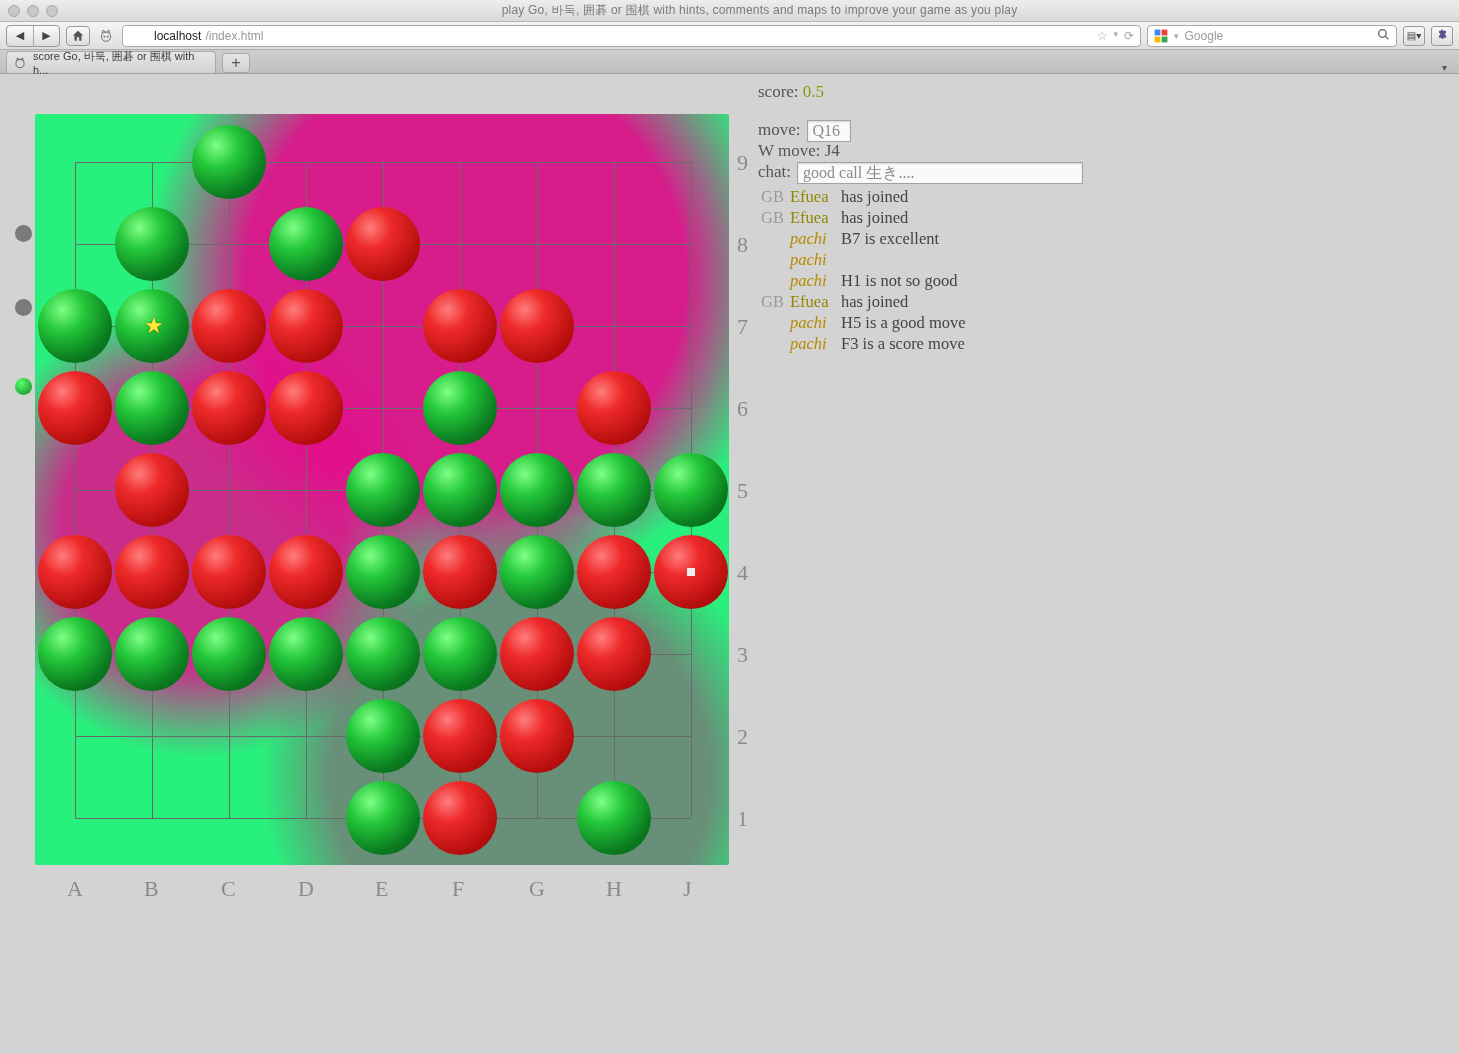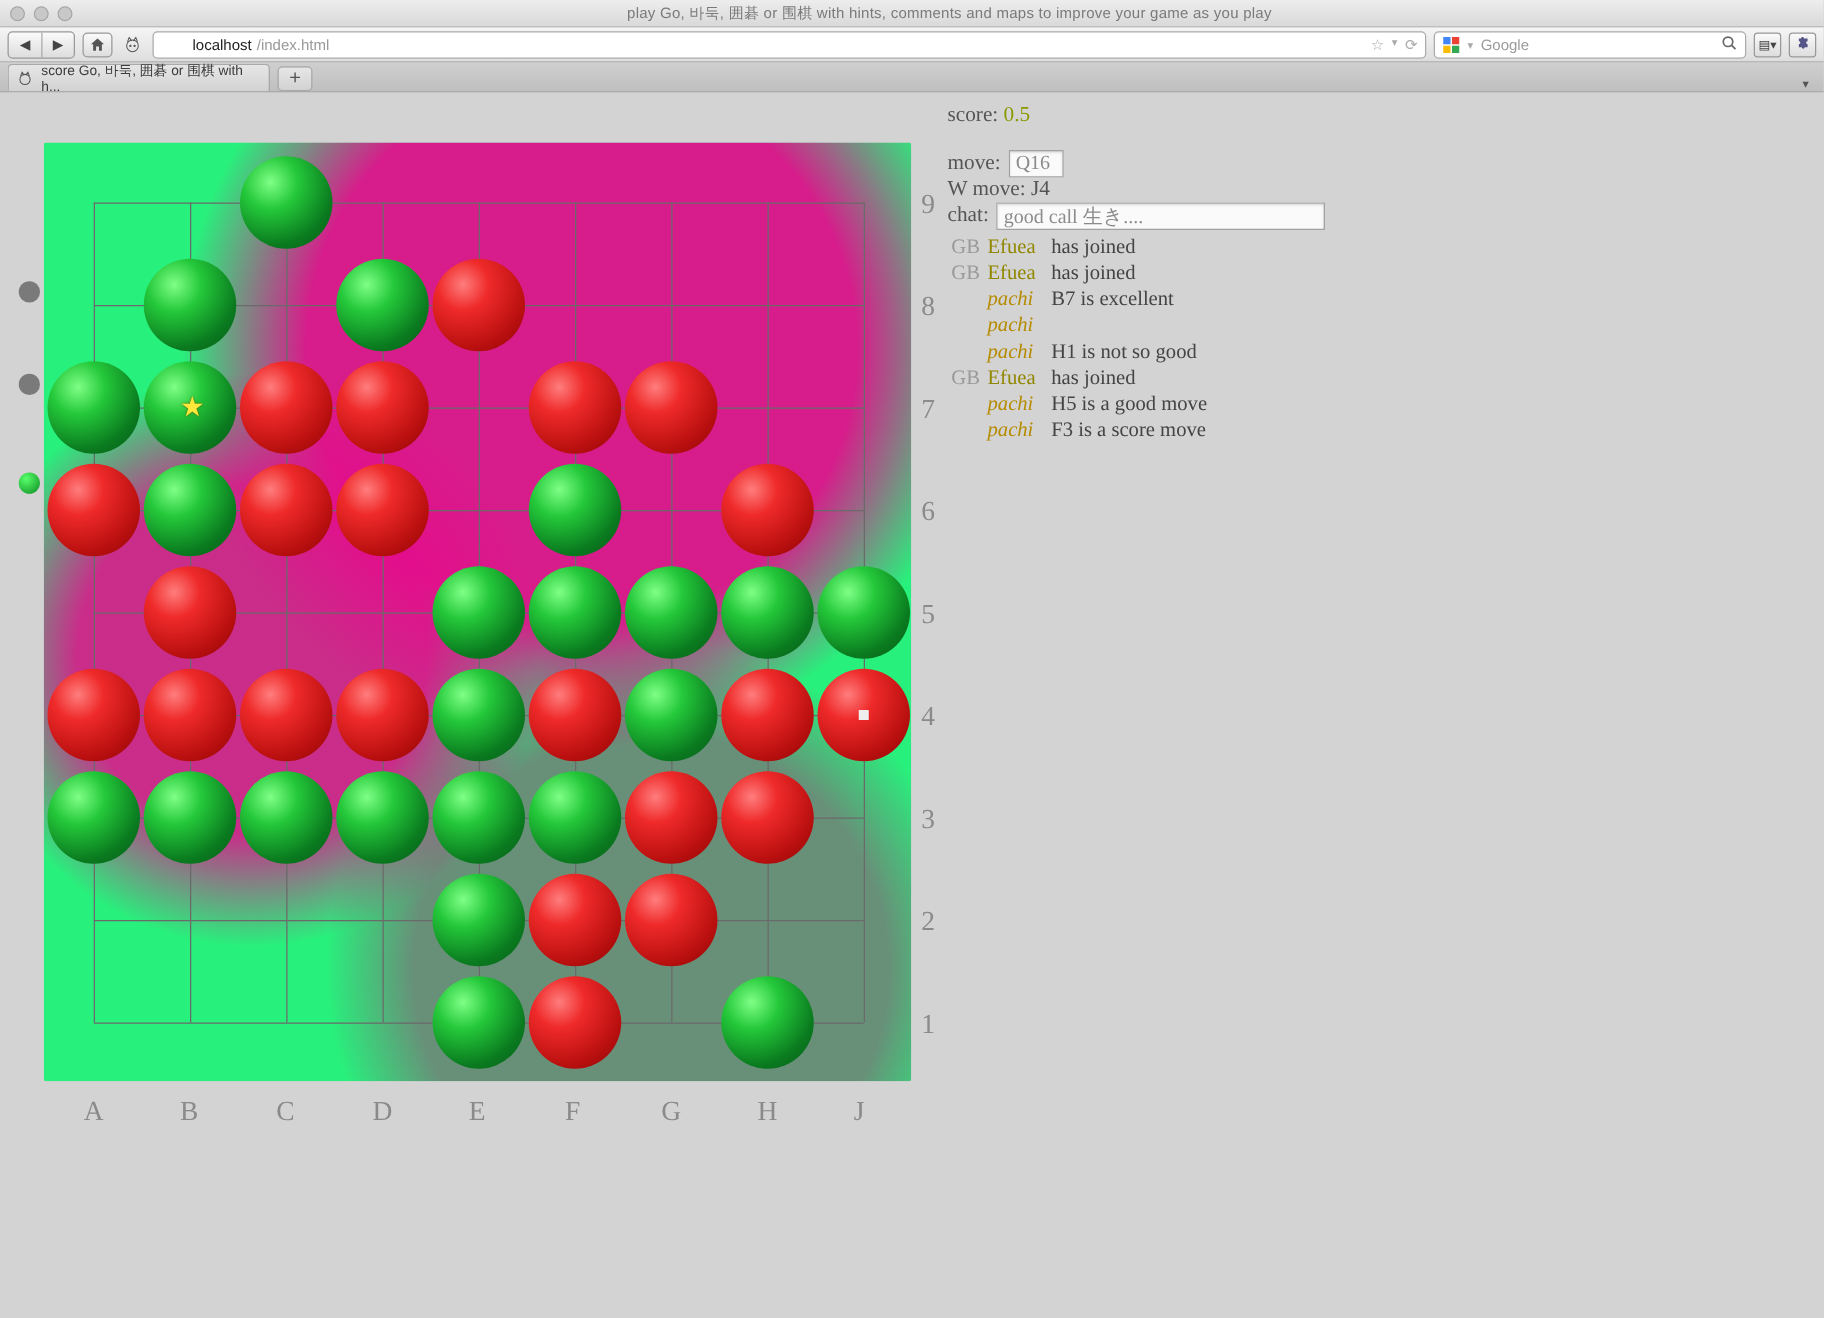--- a/index.html
+++ b/index.html
@@ -39,21 +39,21 @@
 
     .score { position:absolute; top:8px; left:758px; font-family: Georgia, serif; font-size:17px; color:#555;text-align:center; }
     .score .val { color:#8a9a00; }
 
     .inforow { position:absolute; left:758px; font-family: Georgia, serif; font-size:17px; color:#555; display:flex; align-items:flex-start; gap:6px; }
     .inforow input { height:22px; border:1px solid #a2a2a2; background:#fafafa; font-family: Georgia, serif; font-size:16px; color:#8b8b8b; padding:0 5px; box-shadow: inset 0 1px 2px rgba(0,0,0,.15); }
     #r-move { top:46px; }
     #r-move input { width:44px; }
     #r-wmove { top:67px; }
     #r-chat { top:88px; }
-    #r-chat input { width:263px;font-family:Liberation Serif, serif; }
+    #r-chat input { width:286px;font-family:Liberation Serif, serif; }
 
     .chatlog { position:absolute; top:112px; left:760px; font-family: Georgia, serif; font-size:16.5px; color:#444; }
     .chatline { display:flex; gap:6px; height:21px; align-items:center; }
     .chatline .pre { width:24px; text-align:right; color:#9a9a9a; }
     .chatline .who { width:45px; color:#8a9a00; }
     .chatline.sys .who { color:#928700; }
     .chatline.msg .who { color:#b68b00;font-style:italic; }
 
     
     .board-wrap { position:absolute; top:40px; left:35px; width:715px; height:805px; }

